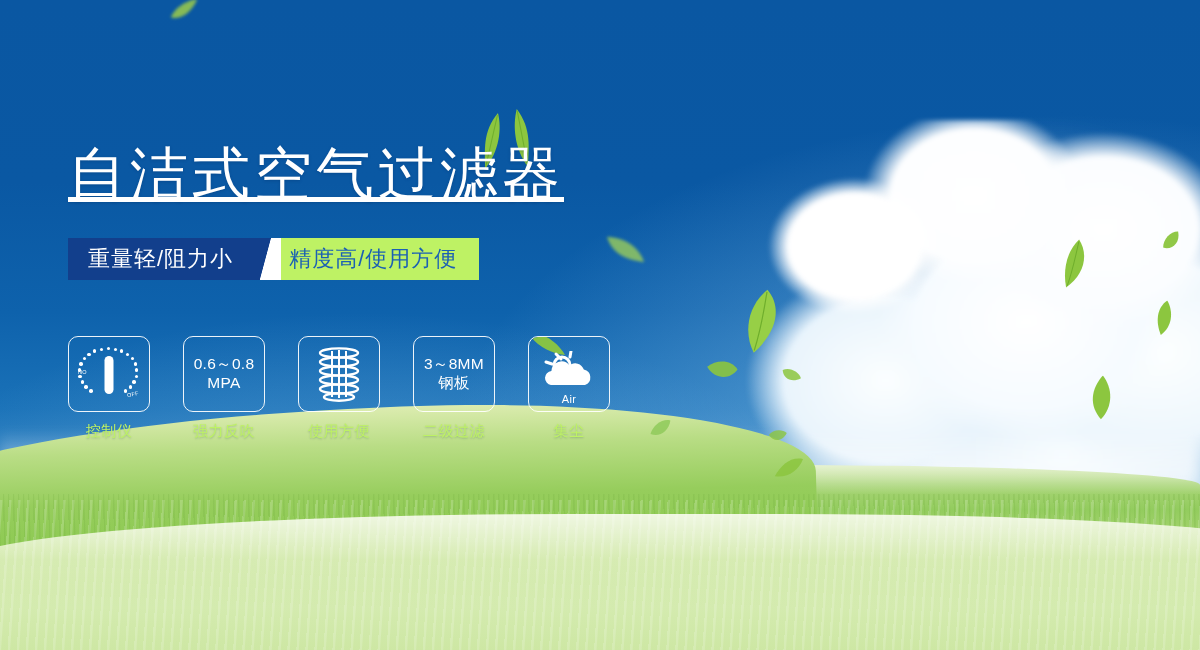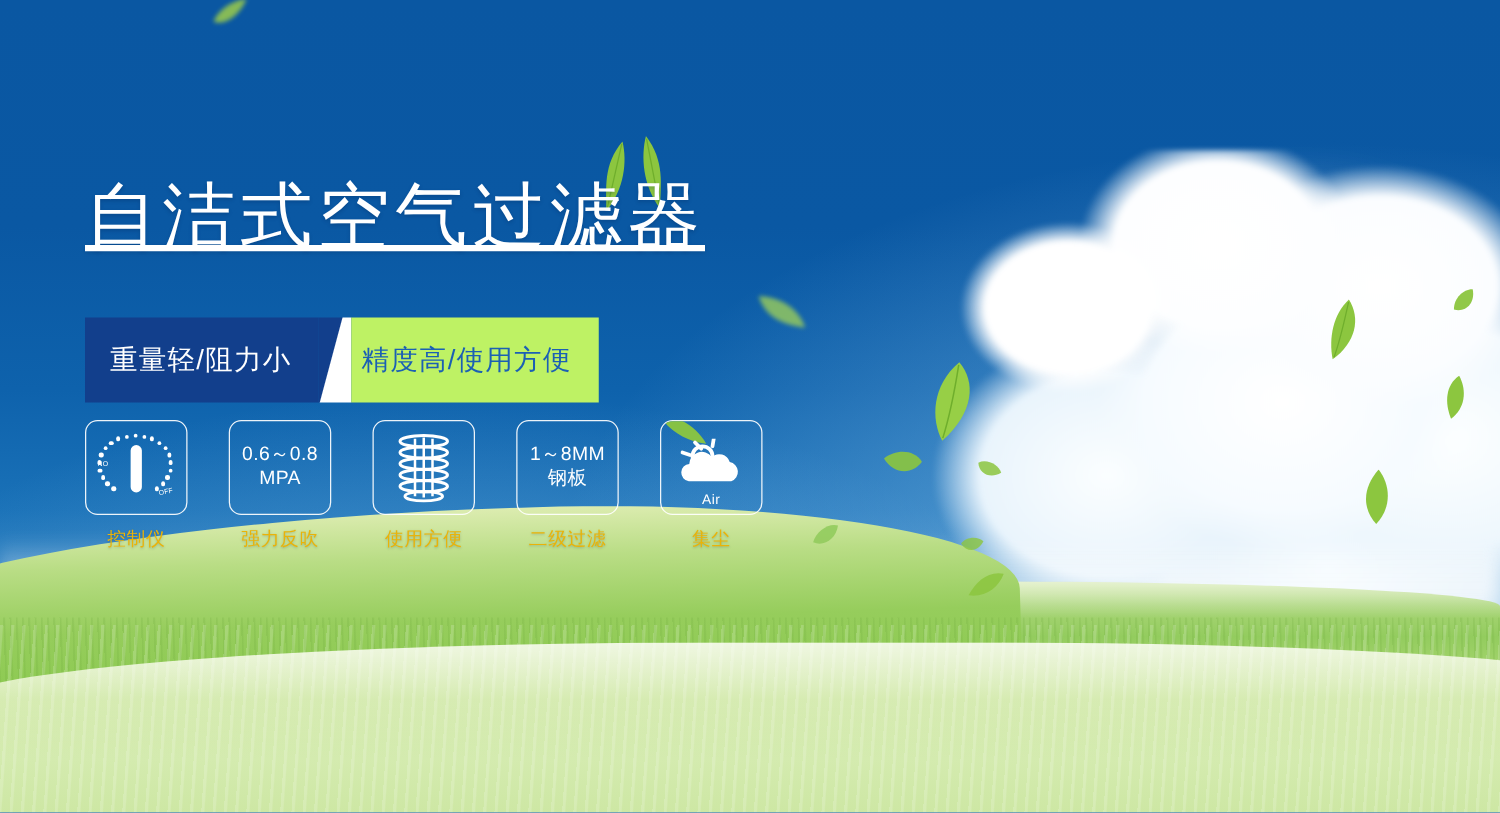--- a/index.html
+++ b/index.html
@@ -116,21 +116,21 @@
     font-size:58px; line-height:1.12;
     color:#ffffff; letter-spacing:4px; font-weight:400;
     white-space:nowrap;
     text-shadow:0 1px 3px rgba(0,40,90,.28);
     text-decoration:underline;
   }
 
   
   .subbar {
     position:absolute; left:68px; top:238px;
-    height:68px; display:flex; align-items:stretch;margin-top:16px;
+    height:42px; display:flex; align-items:stretch;
   }
   .subbar-left {
     background:#123f8c;
     color:#ffffff;
     display:flex; align-items:center;
     padding:0 22px 0 20px;
     font-size:22px; letter-spacing:1px;
   }
   .subbar-wedge {
     width:26px;
@@ -158,21 +158,21 @@
     align-items:center; justify-content:center;
     color:#ffffff;
     position:relative;
     overflow:hidden;
   }
   .feature-text {
     font-size:15.5px; line-height:1.22; text-align:center;
     letter-spacing:.3px; white-space:nowrap;
   }
   .feature-label {
-    margin-top:10px; font-size:15px; color:#eab308; white-space:nowrap;
+    margin-top:10px; font-size:15px; color:#bef264; white-space:nowrap;
     letter-spacing:.5px; text-shadow:0 1px 2px rgba(0,40,90,.25);
   }
 
   .gauge { position:relative; width:58px; height:54px; }
   .gauge .dot { position:absolute; width:3.4px; height:3.4px; background:#fff; border-radius:50%; }
   .gauge .needle {
     position:absolute; left:50%; top:9px; transform:translateX(-50%);
     width:9px; height:38px; background:#fff; border-radius:5px;
   }
   .gauge .lbl { position:absolute; font-size:5.5px; color:#fff; letter-spacing:.2px; }
@@ -346,21 +346,21 @@
             <line x1="27" y1="4" x2="27" y2="52"></line>
             <line x1="34" y1="5" x2="34" y2="51"></line>
           </g>
         </svg>
       </div>
       <div class="feature-label">使用方便</div>
     </div>
 
     <div class="feature">
       <div class="feature-box">
-        <div class="feature-text">1～8MM</div>
+        <div class="feature-text">3～8MM</div>
         <div class="feature-text">钢板</div>
       </div>
       <div class="feature-label">二级过滤</div>
     </div>
 
     <div class="feature">
       <div class="feature-box">
         <svg class="leafstreak" width="40" height="30" viewBox="0 0 40 30">
           <path d="M0 0C16 2 30 10 38 24 22 22 8 14 0 0Z" fill="#8cc63f" opacity=".95"></path>
         </svg>

